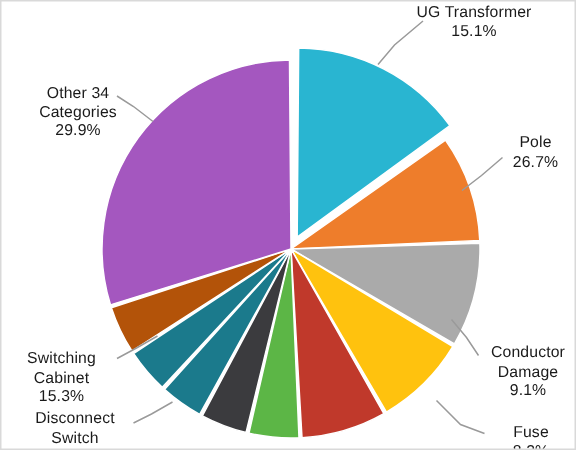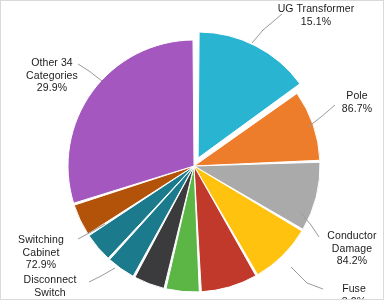--- a/index.html
+++ b/index.html
@@ -79,34 +79,34 @@
       <polyline points="77,238 90,231 104,223" fill="none" stroke="#9a9a9a" stroke-width="1"></polyline>
 
       <polyline points="88,281 100,275 114,267" fill="none" stroke="#9a9a9a" stroke-width="1"></polyline>
     </g>
   </svg>
 
   <div class="slice-label lbl-center" id="lbl-ug-transformer">UG Transformer
 15.1%</div>
 
   <div class="slice-label lbl-center" id="lbl-pole">Pole
-86.7%</div>
+26.7%</div>
 
   <div class="slice-label lbl-center" id="lbl-conductor">Conductor
 Damage
-84.2%</div>
+9.1%</div>
 
   <div class="slice-label lbl-center" id="lbl-fuse">Fuse
 8.2%</div>
 
   <div class="slice-label lbl-center" id="lbl-other">Other 34
 Categories
 29.9%</div>
 
   <div class="slice-label lbl-center" id="lbl-switching">Switching
 Cabinet
-72.9%</div>
+15.3%</div>
 
   <div class="slice-label lbl-center" id="lbl-disconnect">Disconnect
 Switch
 4.0%</div>
 
 </div>
 
 </body></html>

